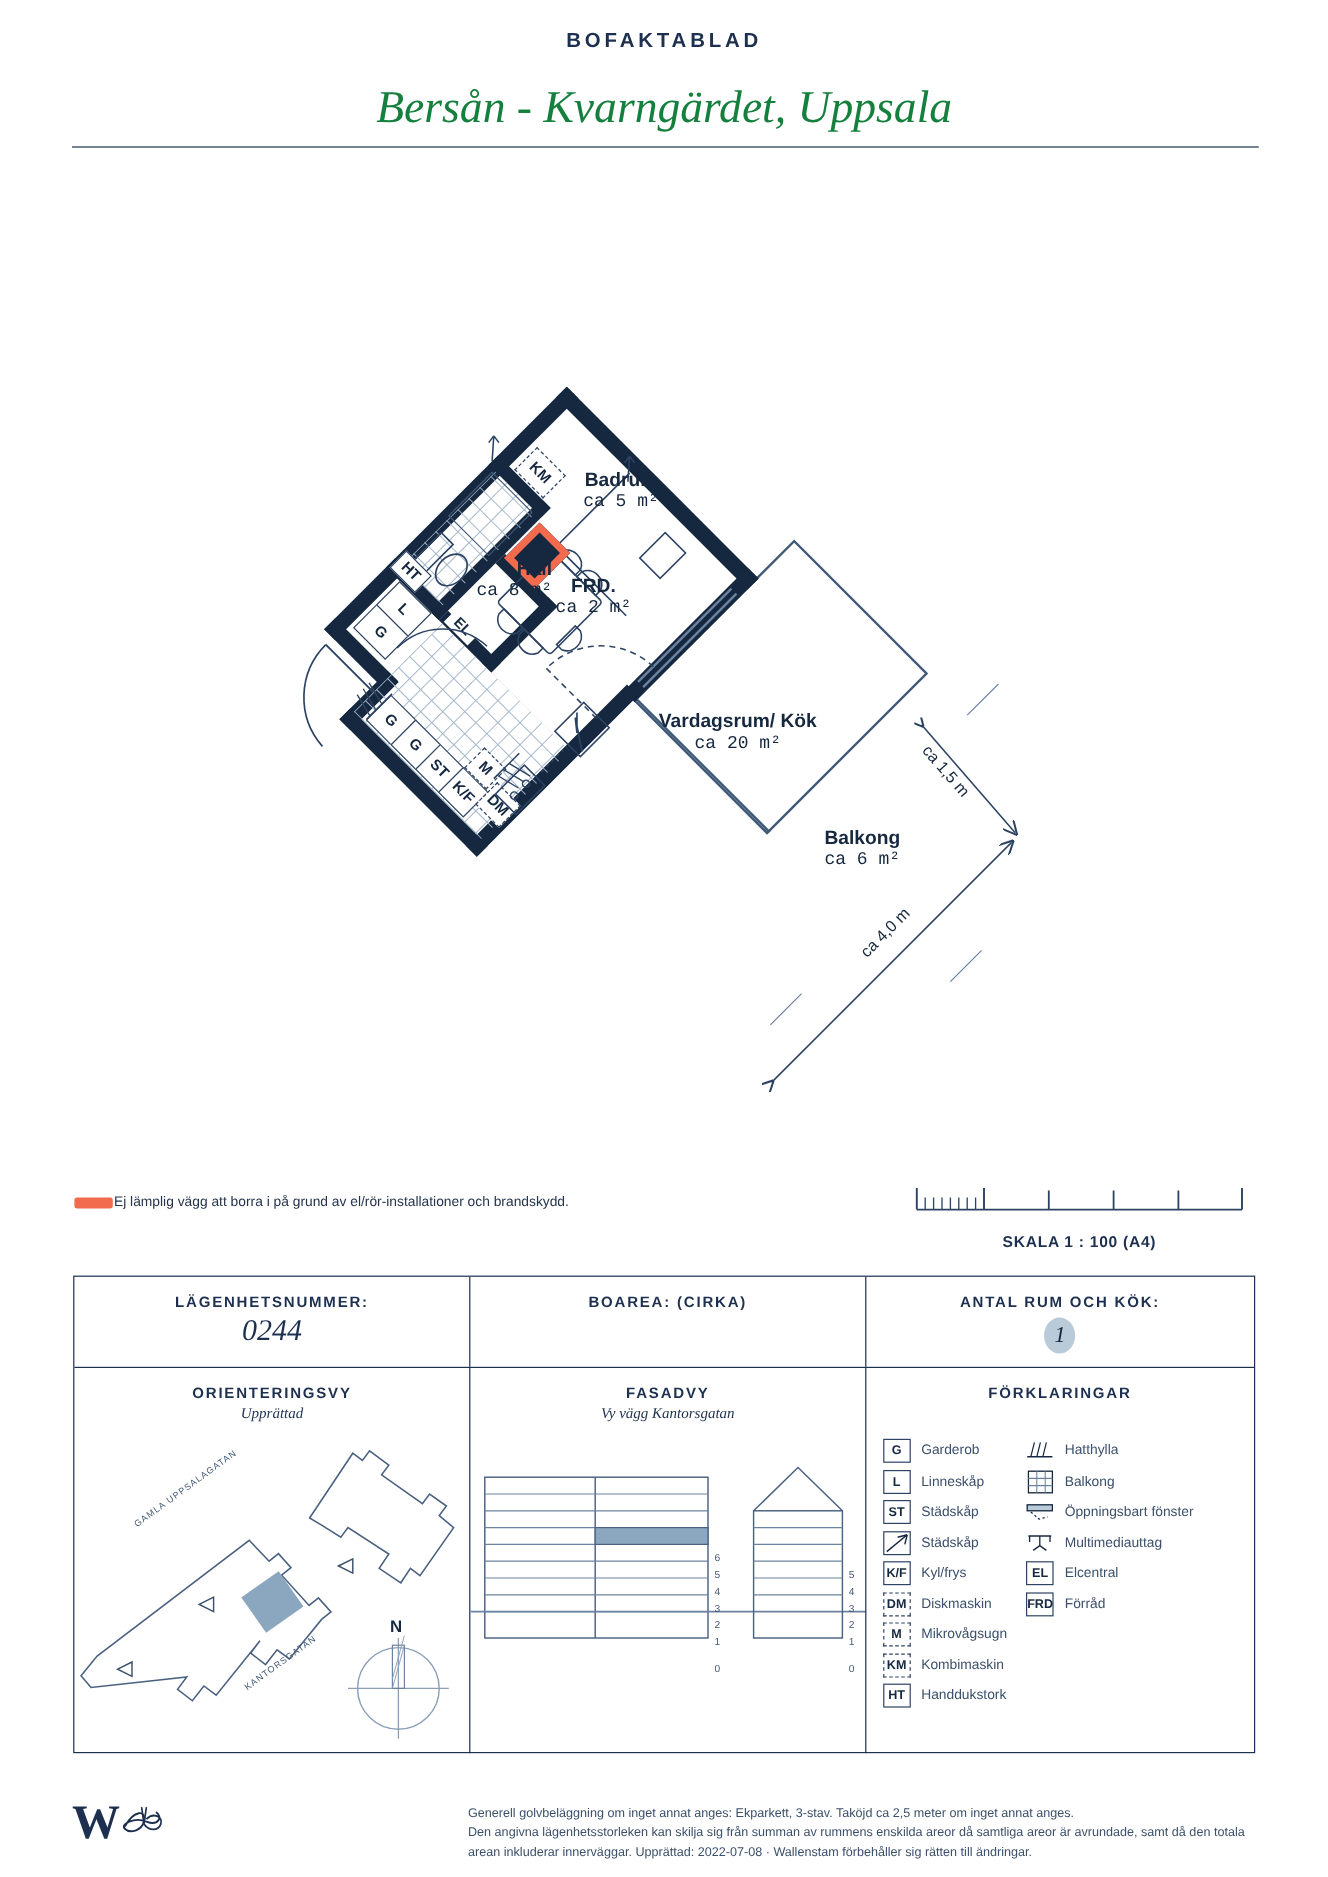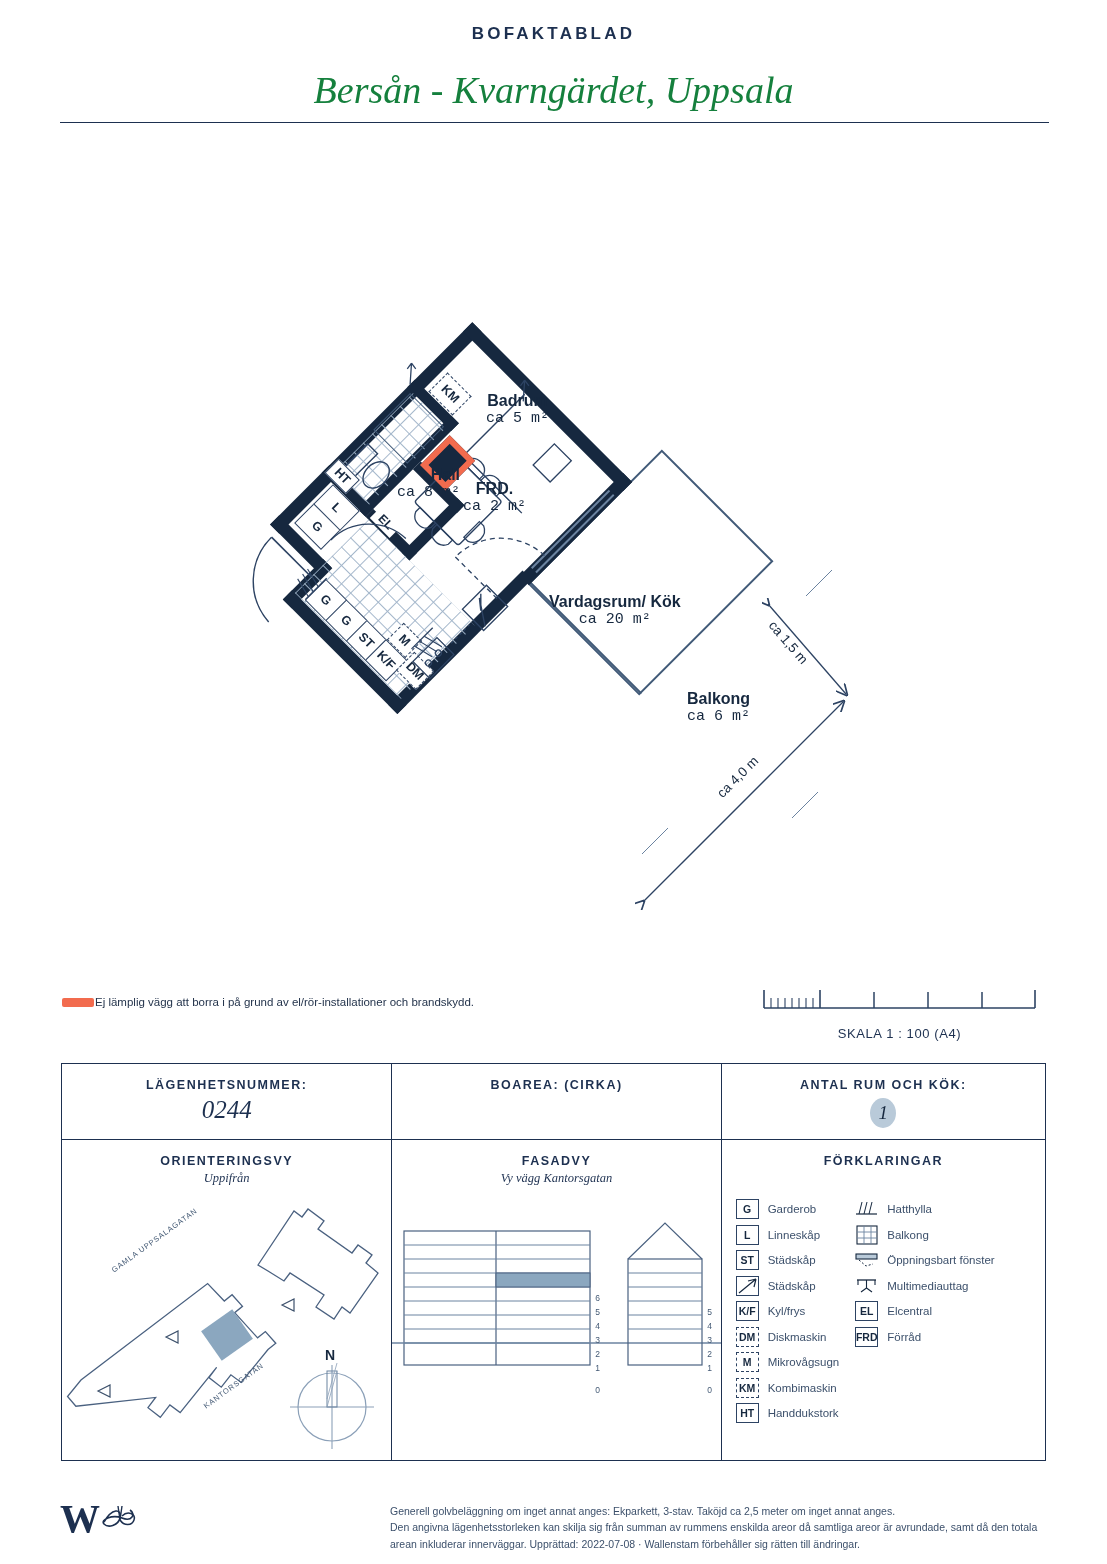--- a/index.html
+++ b/index.html
@@ -143,21 +143,21 @@
 
   .scale-wrap {
     position: absolute;
     left: 762px; top: 988px;
     width: 275px;
   }
   .scale-caption {
     margin-top: 10px;
     text-align: center;
     font-size: 13px;
-    font-weight: normal;
+    font-weight: bold;
     letter-spacing: .6px;
     color: #1d3050;
   }
 
   
   .info-table {
     position: absolute;
     left: 61px; top: 1063px;
     width: 985px; height: 398px;
     border: 1.3px solid #1d3050;
@@ -517,21 +517,21 @@
       <div class="cell c3">
         <div class="cell-head">ANTAL RUM OCH KÖK:</div>
         <div class="rooms-badge">1</div>
       </div>
     </div>
 
     <div class="row-bottom">
 
       <div class="cell c1">
         <div class="cell-head">ORIENTERINGSVY</div>
-        <div class="cell-sub">Uppifrån</div>
+        <div class="cell-sub">Upprättad</div>
 
         <div class="orient-body">
           <svg width="330" height="265" viewBox="0 0 330 265">
 
             <path d="M196 70 L232 16 L240 22 L246 14 L262 26 L256 34 L290 58 L296 50 L310 60 L304 68 L316 78
                      L288 118 L280 112 L272 124 L254 112 L262 100 L228 78 L222 86 L206 76 Z" fill="none" stroke="#4a6180" stroke-width="1.3"></path>
 
             <path d="M152 84 L168 102 L176 96 L186 108 L178 114 L200 140 L208 134 L218 146 L210 152
                      L182 184 L172 176 L162 188 L150 178 L158 168 L120 212 L110 204 L100 216 L88 206
                      L96 196 L16 202 L8 192 L22 176 Z" fill="none" stroke="#4a6180" stroke-width="1.3" transform="translate(-4,6) rotate(-2 110 150)"></path>

